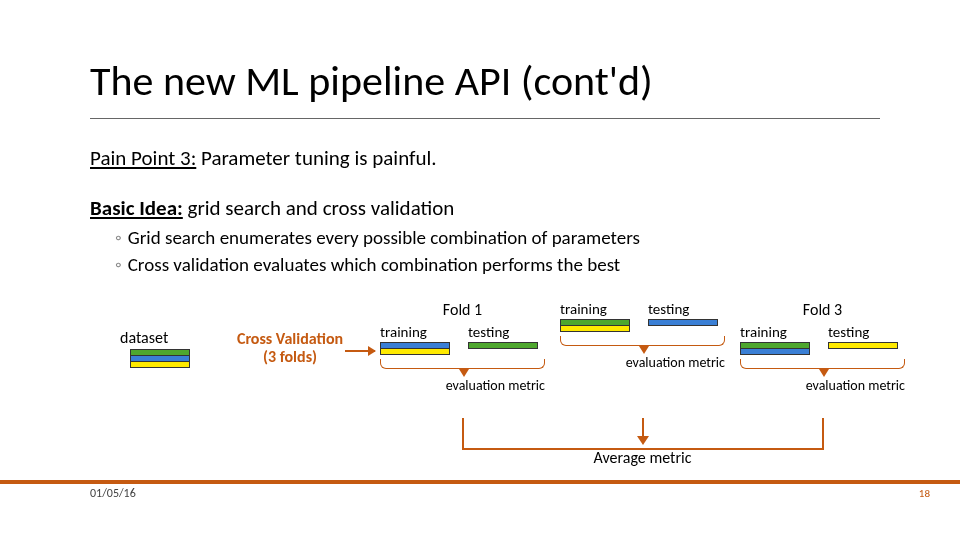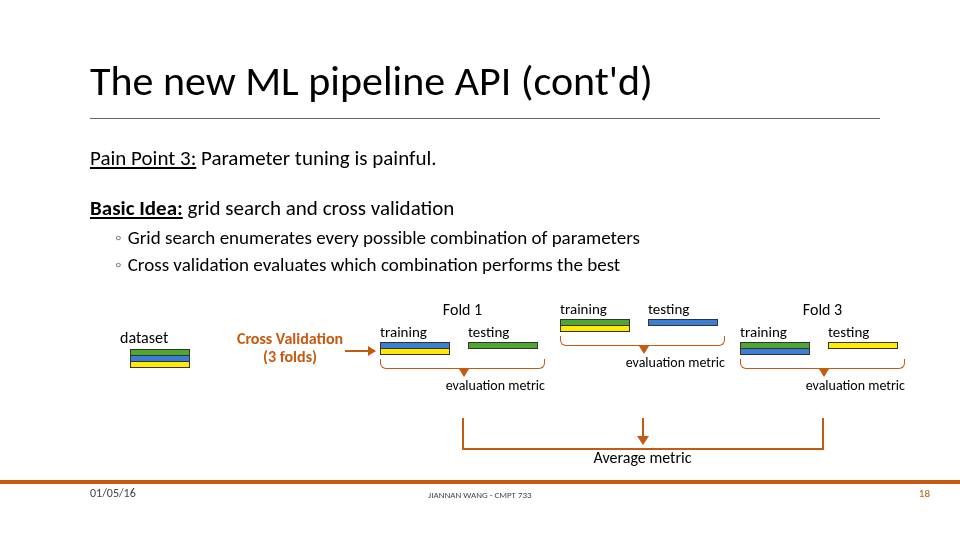--- a/index.html
+++ b/index.html
@@ -153,15 +153,14 @@
     <div class="down-line d1"></div>
     <div class="down-line d2"></div>
     <div class="down-line d3"></div>
     <div class="hline"></div>
     <div class="final-arrow-head"></div>
     <div class="avg">Average  metric</div>
   </div>
 
   <div class="footer-bar"></div>
   <div class="footer-date">01/05/16</div>
-  <div class="footer-mid">JIANNAN WANG - CMPT 733</div>
   <div class="footer-num">18</div>
 </div>
 
 </body></html>

